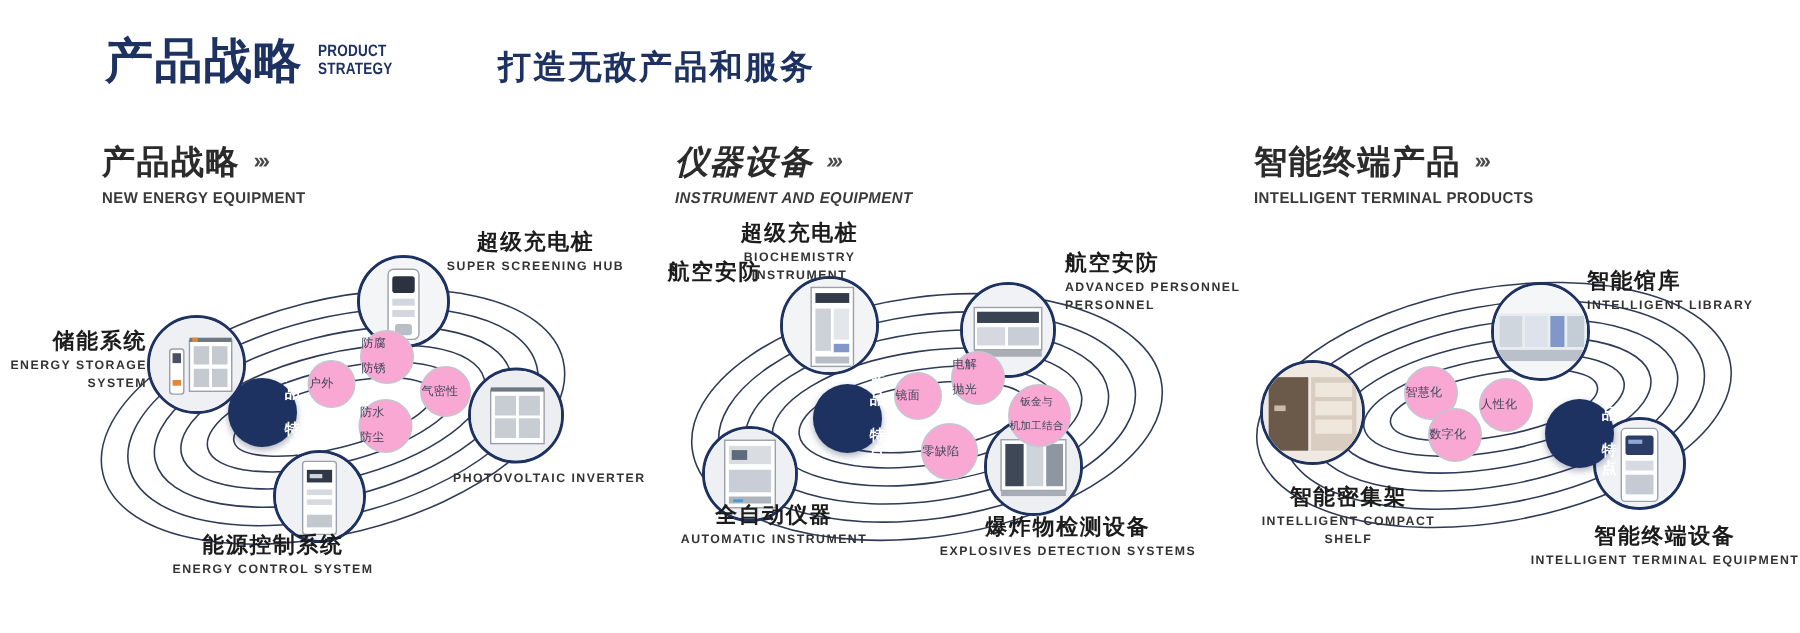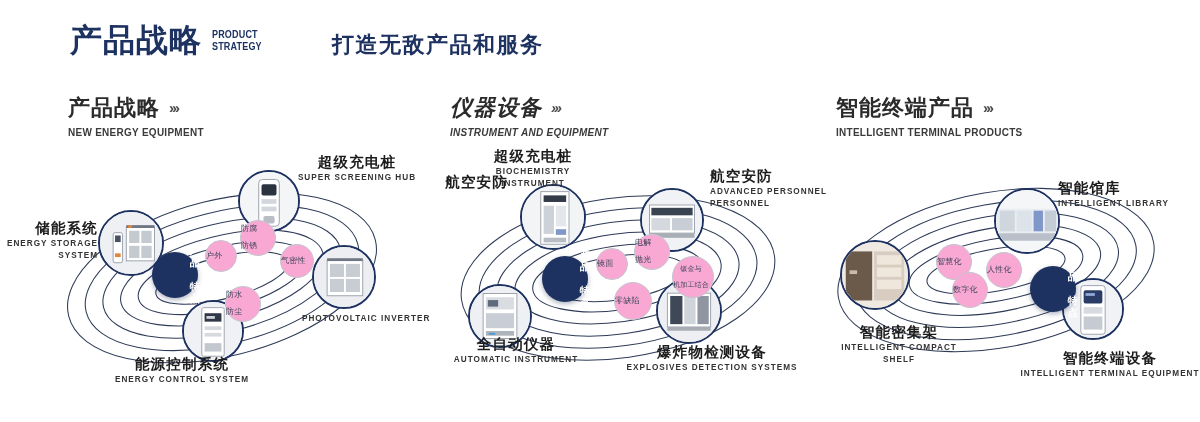--- a/index.html
+++ b/index.html
@@ -201,21 +201,21 @@
       <span>
           <span>户外</span>
         </span>
     </div>
     <div class="feat" style="left:200px;top:60px;width:36px;height:36px;">
       <span>
         <span>防腐</span><br>
         <span>防锈</span>
       </span>
     </div>
-    <div class="feat" style="left:185px;top:106px;width:36px;height:36px;margin-top:20px;">
+    <div class="feat" style="left:199px;top:106px;width:36px;height:36px;">
       <span>
         <span>防水</span><br>
         <span>防尘</span>
       </span>
     </div>
     <div class="feat" style="left:240px;top:84px;width:34px;height:34px;">
       <span>
           <span>气密性</span>
         </span>
     </div>

